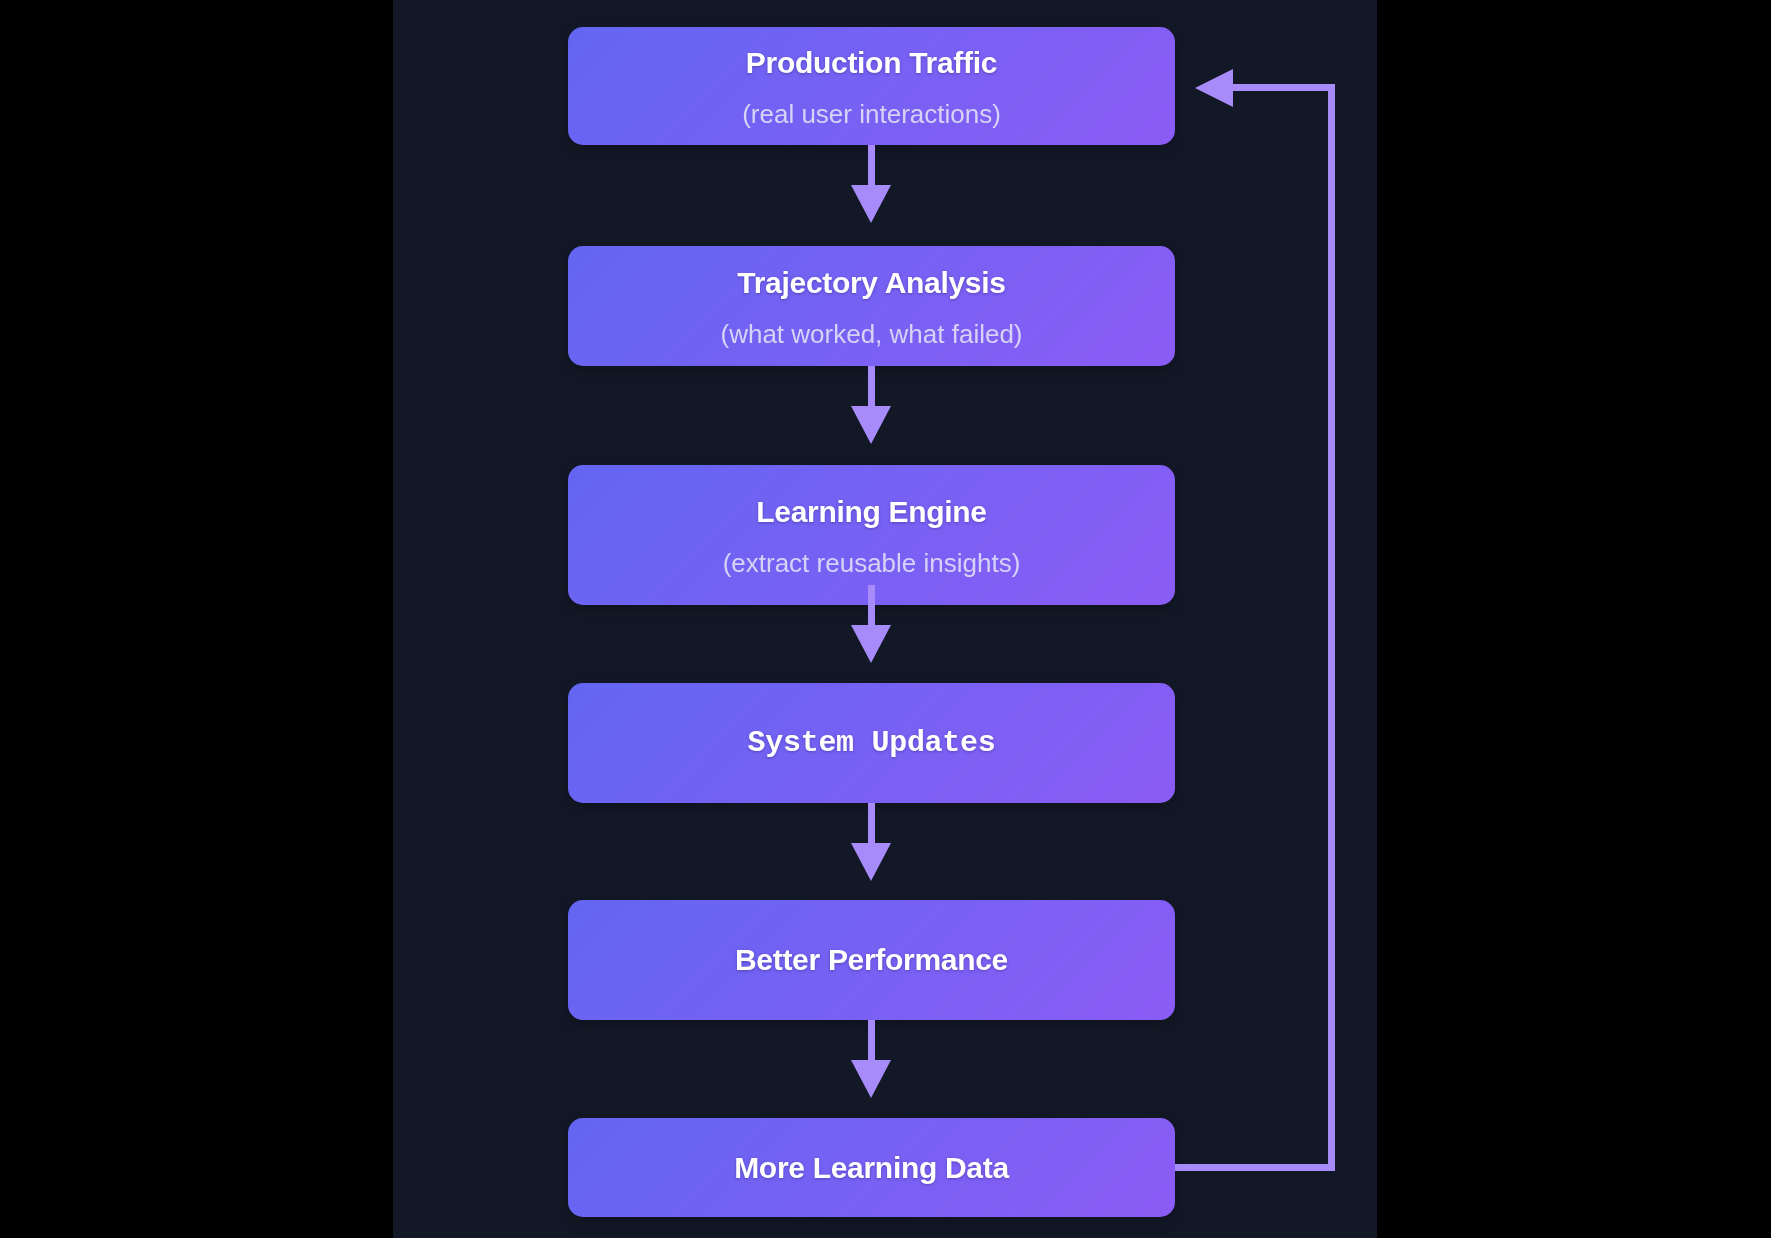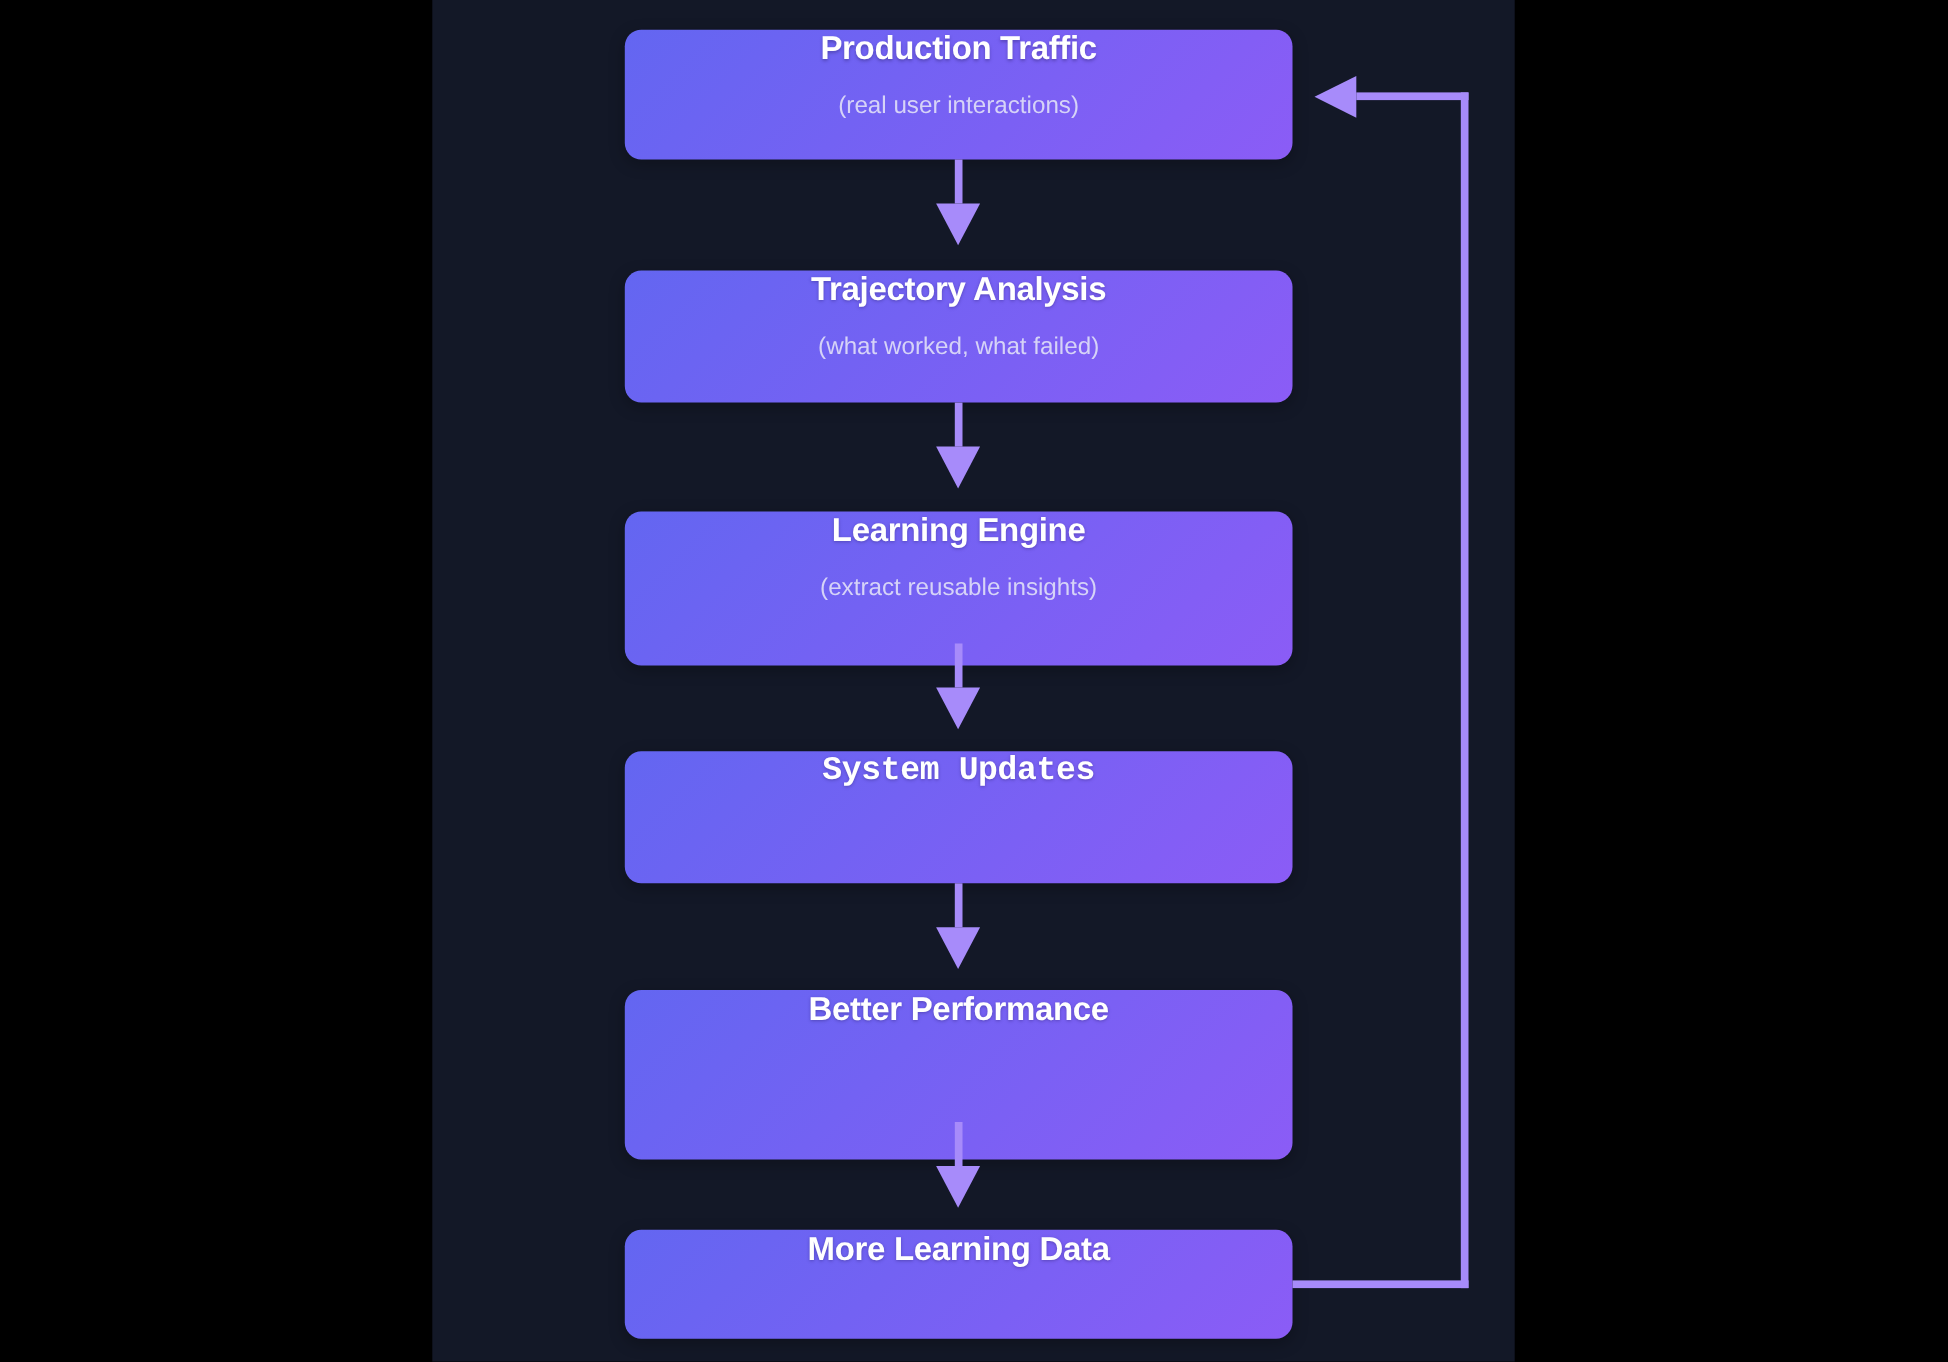--- a/index.html
+++ b/index.html
@@ -22,35 +22,36 @@
   }
   .node {
     position: absolute;
     left: 175px;
     width: 607px;
     border-radius: 15px;
     background: linear-gradient(135deg, #6366f1 0%, #8b5cf6 100%);
     display: flex;
     flex-direction: column;
     align-items: center;
+    justify-content: center;
     gap: 20px;
     box-shadow: 0 4px 14px rgba(0,0,0,0.25);
   }
   .node-title {
     color: #ffffff;
     font-size: 30px;
     font-weight: 700;
     letter-spacing: -0.3px;
     line-height: 36px;
     text-shadow: 0 1px 3px rgba(30,20,80,0.35);
     white-space: nowrap;
   }
   .node-subtitle {
     color: #d6d3f7;
-    font-size: 22px;
+    font-size: 26px;
     font-weight: 400;
     line-height: 26px;
     white-space: nowrap;
   }
   .node-subtitle:empty { display: none; }
 
   .down-arrow {
     position: absolute;
     width: 40px;
     display: flex;
@@ -118,21 +119,21 @@
 
     <div class="node" style="top:683px; height:120px;font-family:Liberation Mono, monospace;">
       <div class="node-title">System Updates</div>
     </div>
 
     <div class="down-arrow" style="left:458px; top:803px;">
       <div class="stem"></div>
       <div class="head"></div>
     </div>
 
-    <div class="node" style="top:900px; height:154px;">
+    <div class="node" style="top:900px; height:120px;">
       <div class="node-title">Better Performance</div>
 
     </div>
 
     <div class="down-arrow" style="left:458px; top:1020px;">
       <div class="stem"></div>
       <div class="head"></div>
     </div>
 
     <div class="node" style="top:1118px; height:99px;">

